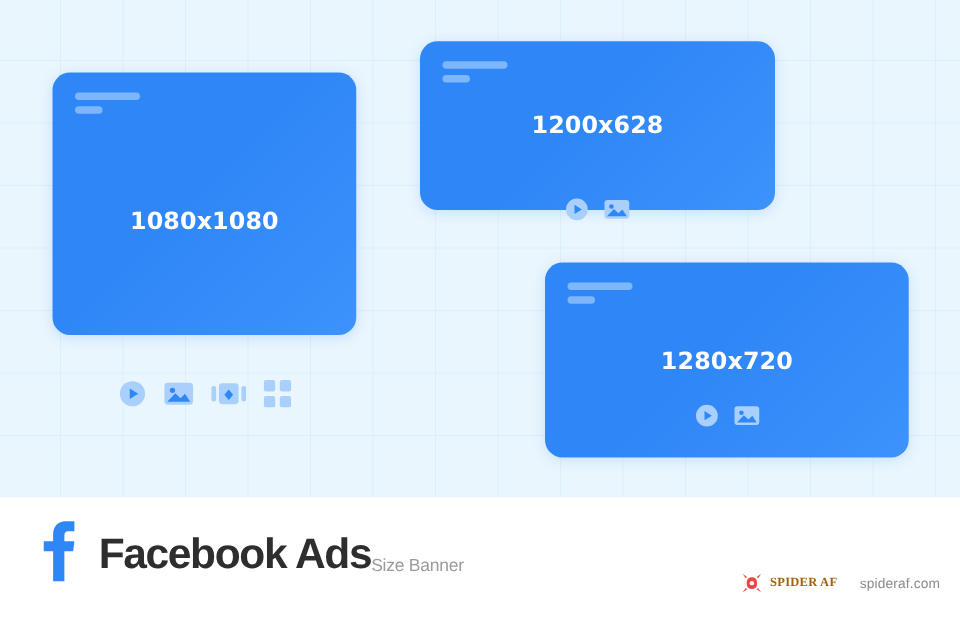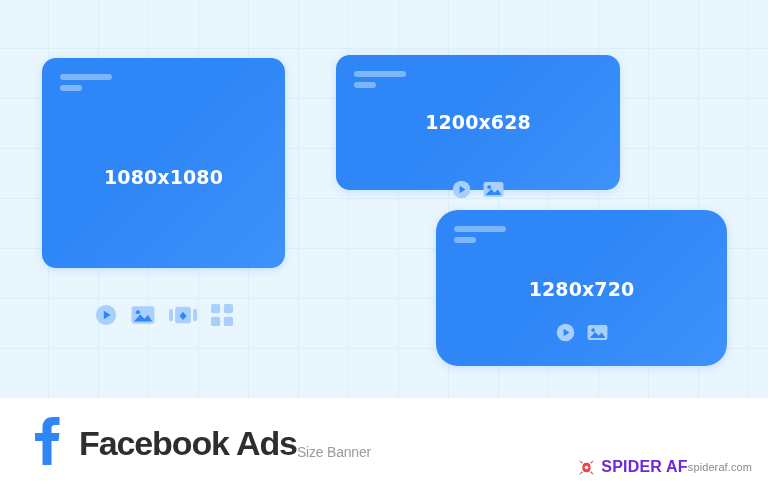--- a/index.html
+++ b/index.html
@@ -39,22 +39,22 @@
   }
 
   
   .card {
     position: absolute;
     border-radius: 14px;
     background: linear-gradient(135deg, #2f86f6 0%, #2f86f6 45%, #3d92fb 100%);
     box-shadow: 0 2px 10px rgba(41,121,255,0.18);
   }
   .card-1 { left: 42px;  top: 58px;  width: 243px; height: 210px; }
-  .card-2 { left: 336px; top: 33px;  width: 284px; height: 135px; margin-top: 22px; }
-  .card-3 { left: 436px; top: 210px; width: 291px; height: 156px; border-radius: 22px; }
+  .card-2 { left: 336px; top: 33px;  width: 284px; height: 135px; }
+  .card-3 { left: 436px; top: 210px; width: 291px; height: 156px; }
 
   
   .bars {
     position: absolute;
     left: 18px;
     top: 16px;
   }
   .bar {
     background: #7db6fb;
     border-radius: 3px;
@@ -142,30 +142,31 @@
     top: 60px;
     display: flex;
     align-items: center;
   }
   .spider-mark {
     width: 17px;
     height: 17px;
     margin-right: 6px;
   }
   .vendor-name {
-    font-family: Liberation Sans, sans-serif;
-    font-size: 16px;
+    font-family: Liberation Serif, serif;
+    font-size: 10px;
     font-weight: bold;
-    color: #6d28d9;
+    color: #a16207;
     letter-spacing: 0.2px;
   }
   .vendor-url {
     font-family: "Liberation Sans", sans-serif;
     font-size: 11px;
     color: #8a8a8a;
+    margin-left: 18px;
     letter-spacing: 0.1px;
   }
 </style>
 </head>
 <body>
 
 <div id="page">
 
   <div class="canvas">
 

